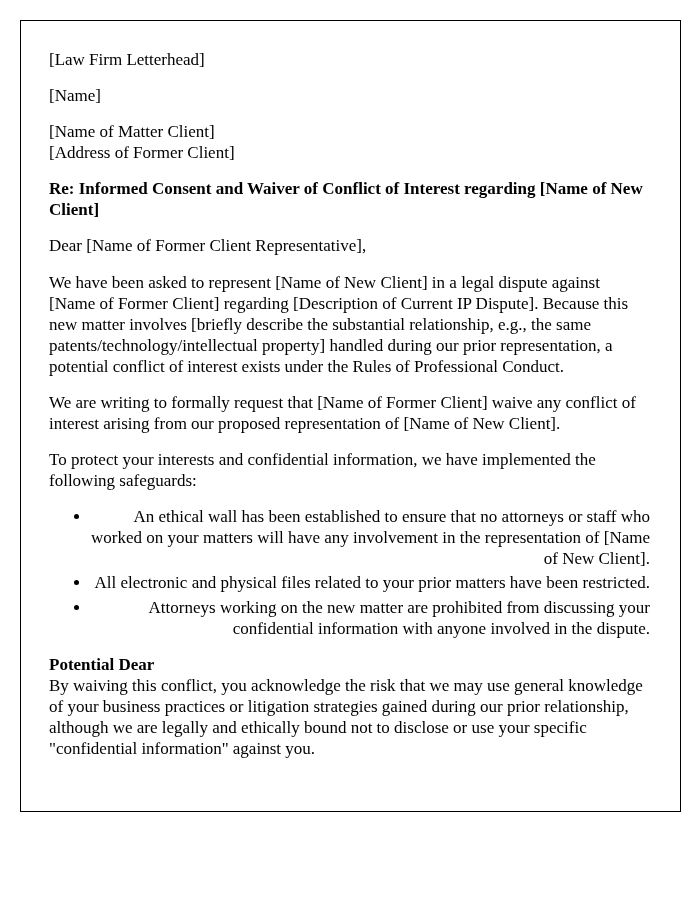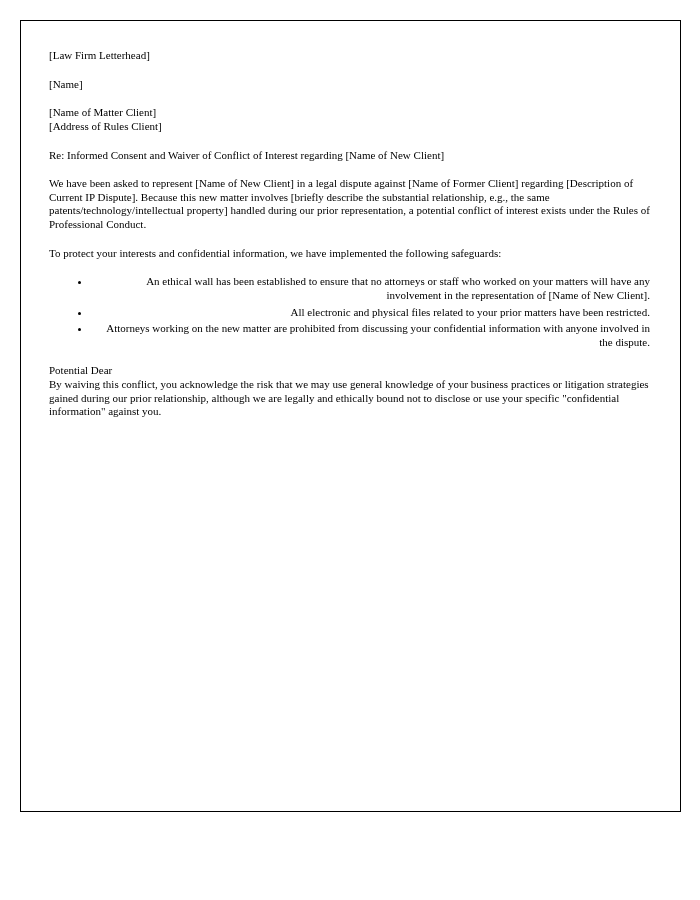--- a/index.html
+++ b/index.html
@@ -19,55 +19,57 @@
   }
   .letter {
     position: absolute;
     left: 20px;
     top: 20px;
     width: 661px;
     height: 792px;
     border: 1px solid #000000;
     padding: 28px 30px 10px 28px;
     overflow: hidden;
-    font-size: 11px;
+    font-size: 17px;
     line-height: 1.24;
     background: #ffffff;
   }
   .block { margin-bottom: 15px; }
   .tight { margin-bottom: 0; }
-  .bold { font-weight: normal; }
+  .bold { font-weight: bold; }
   ul.safeguards {
     margin: 0 0 15px 24px;
     padding-left: 18px;
   }
   ul.safeguards li {
     margin-bottom: 3px;
     text-align: right;
   }
 </style>
 </head>
 <body>
 
 <div class="page">
   <div class="letter">
 
     <p class="block">[Law Firm Letterhead]</p>
 
     <p class="block">[Name]</p>
 
     <p class="tight">[Name of Matter Client]</p>
-    <p class="block">[Address of Rules Client]</p>
+    <p class="block">[Address of Former Client]</p>
 
     <p class="block bold">Re: Informed Consent and Waiver of Conflict of Interest regarding [Name of New Client]</p>
 
+    <p class="block">Dear [Name of Former Client Representative],</p>
 
 
     <p class="block">We have been asked to represent [Name of New Client] in a legal dispute against [Name of Former Client] regarding [Description of Current IP Dispute]. Because this new matter involves [briefly describe the substantial relationship, e.g., the same patents/technology/intellectual property] handled during our prior representation, a potential conflict of interest exists under the Rules of Professional Conduct.</p>
 
+    <p class="block">We are writing to formally request that [Name of Former Client] waive any conflict of interest arising from our proposed representation of [Name of New Client].</p>
 
     <p class="block">To protect your interests and confidential information, we have implemented the following safeguards:</p>
 
     <ul class="safeguards">
       <li>An ethical wall has been established to ensure that no attorneys or staff who worked on your matters will have any involvement in the representation of [Name of New Client].</li>
       <li>All electronic and physical files related to your prior matters have been restricted.</li>
       <li>Attorneys working on the new matter are prohibited from discussing your confidential information with anyone involved in the dispute.</li>
     </ul>
 
     <p class="tight bold">Potential Dear</p>

